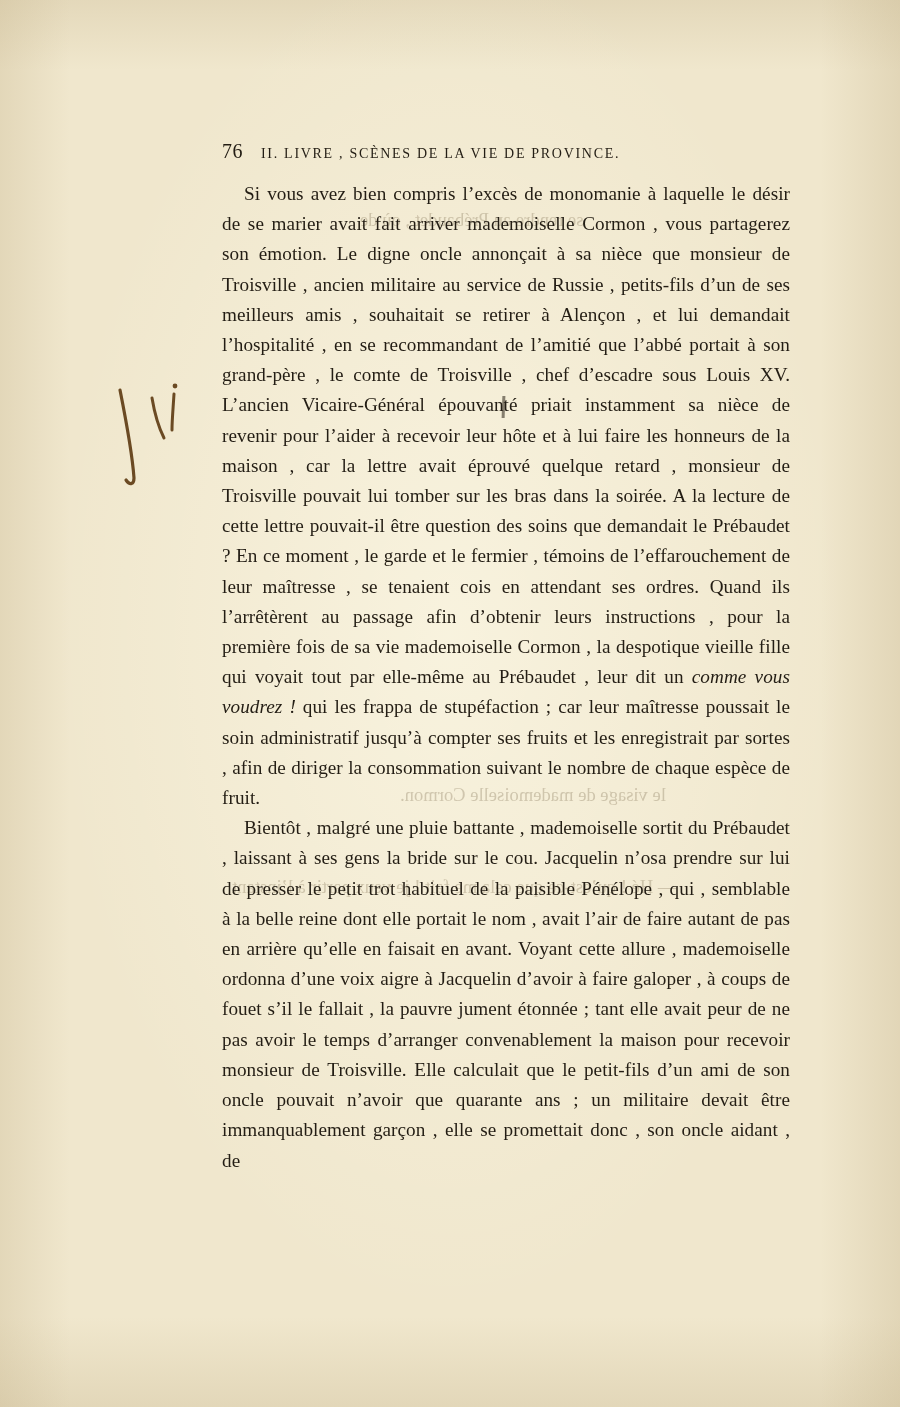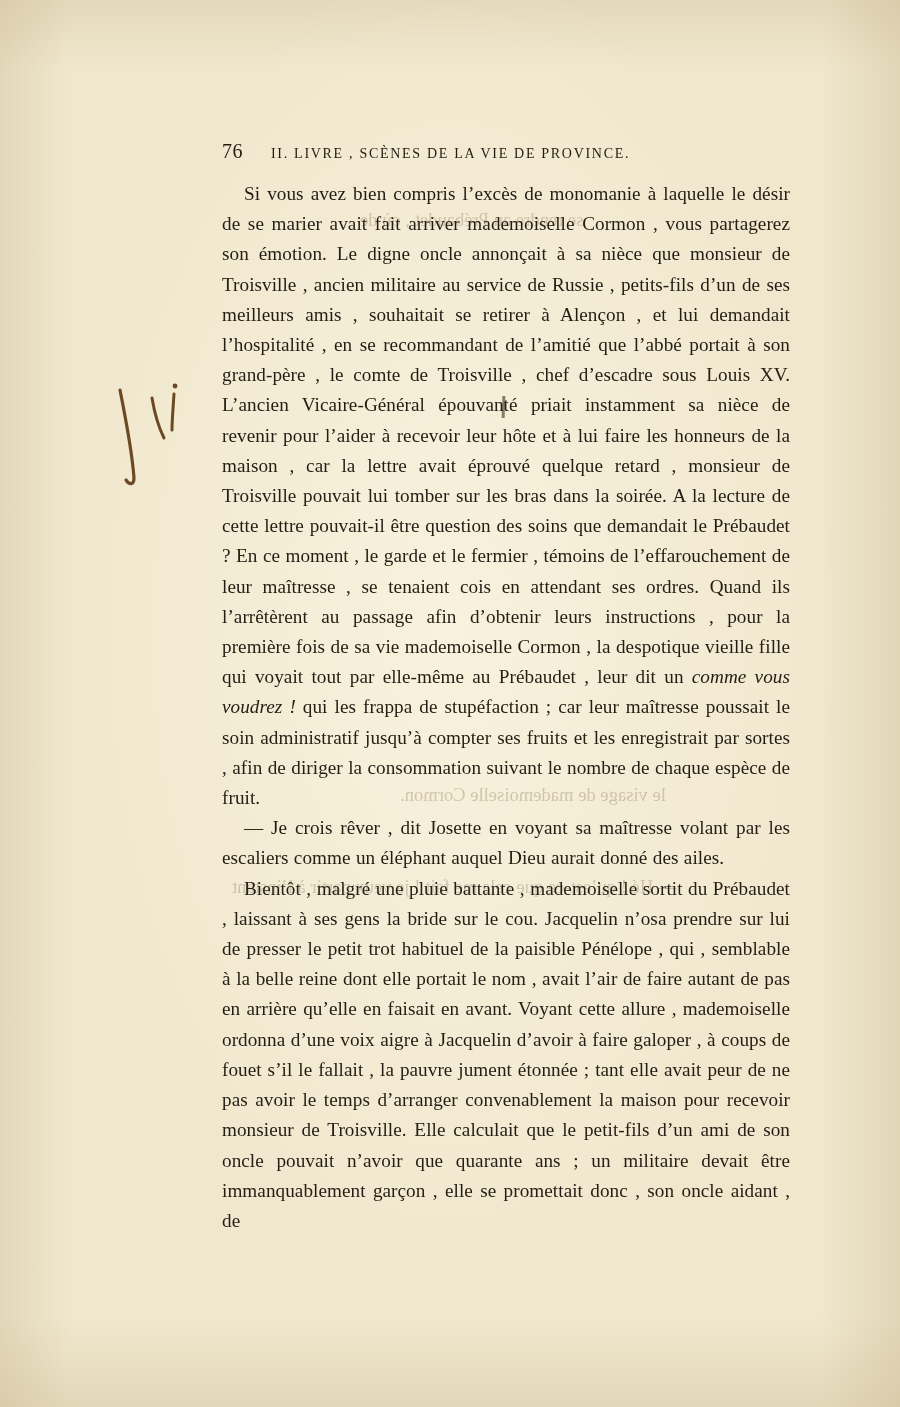--- a/index.html
+++ b/index.html
@@ -29,21 +29,21 @@
   }
   .content {
     position: absolute;
     left: 222px;
     top: 140px;
     width: 568px;
   }
   .header-line {
     display: flex;
     align-items: baseline;
-    gap: 28px;
+    gap: 18px;
     margin-bottom: 16px;
     white-space: nowrap;
   }
   .folio {
     font-size: 20px;
     letter-spacing: 0.5px;
     font-weight: 400;
   }
   .running-head {
     font-size: 14px;
@@ -124,18 +124,17 @@
   <div class="content">
 
     <div class="header-line">
       <span class="folio">76</span>
       <span class="running-head">II. LIVRE , SCÈNES DE LA VIE DE PROVINCE.</span>
     </div>
 
 
     <p class="indent"><span>Si vous avez bien compris l’excès de monomanie à laquelle le désir de se marier avait fait arriver mademoiselle Cormon , vous partagerez son émotion. Le digne oncle annonçait à sa nièce que monsieur de Troisville , ancien militaire au service de Russie , petits-fils d’un de ses meilleurs amis , souhaitait se retirer à Alençon , et lui demandait l’hospitalité , en se recommandant de l’amitié que l’abbé portait à son grand-père , le comte de Troisville , chef d’escadre sous Louis XV. L’ancien Vicaire-Général épouvanté priait instamment sa nièce de revenir pour l’aider à recevoir leur hôte et à lui faire les honneurs de la maison , car la lettre avait éprouvé quelque retard , monsieur de Troisville pouvait lui tomber sur les bras dans la soirée. A la lecture de cette lettre pouvait-il être question des soins que demandait le Prébaudet ? En ce moment , le garde et le fermier , témoins de l’effarouchement de leur maîtresse , se tenaient cois en attendant ses ordres. Quand ils l’arrêtèrent au passage afin d’obtenir leurs instructions , pour la première fois de sa vie mademoiselle Cormon , la despotique vieille fille qui voyait tout par elle-même au Prébaudet , leur dit un </span><em>comme vous voudrez !</em><span> qui les frappa de stupéfaction ; car leur maîtresse poussait le soin administratif jusqu’à compter ses fruits et les enregistrait par sortes , afin de diriger la consommation suivant le nombre de chaque espèce de fruit.</span></p>
 
-    <p class="indent">— Je crois rêver , dit Josette en voyant sa maîtresse volant par les escaliers comme un éléphant auquel Dieu aurait donné des ailes.</p>
 
     <p class="indent">Bientôt , malgré une pluie battante , mademoiselle sortit du Prébaudet , laissant à ses gens la bride sur le cou. Jacquelin n’osa prendre sur lui de presser le petit trot habituel de la paisible Pénélope , qui , semblable à la belle reine dont elle portait le nom , avait l’air de faire autant de pas en arrière qu’elle en faisait en avant. Voyant cette allure , mademoiselle ordonna d’une voix aigre à Jacquelin d’avoir à faire galoper , à coups de fouet s’il le fallait , la pauvre jument étonnée ; tant elle avait peur de ne pas avoir le temps d’arranger convenablement la maison pour recevoir monsieur de Troisville. Elle calculait que le petit-fils d’un ami de son oncle pouvait n’avoir que quarante ans ; un militaire devait être immanquablement garçon , elle se promettait donc , son oncle aidant , de</p>
 
   </div>
 </div>
 
 </body></html>

